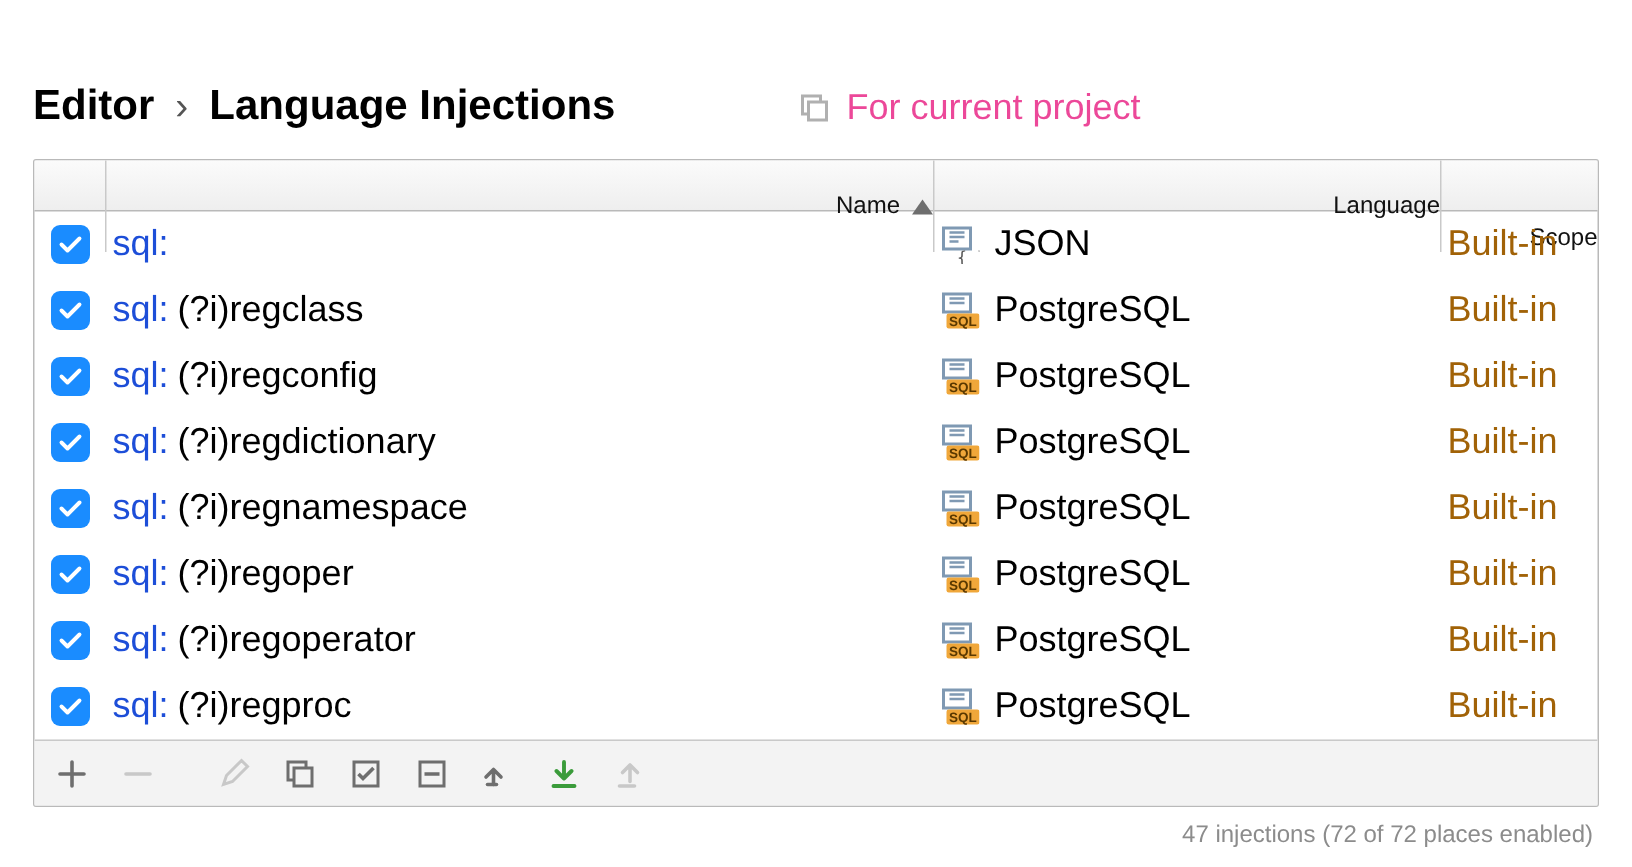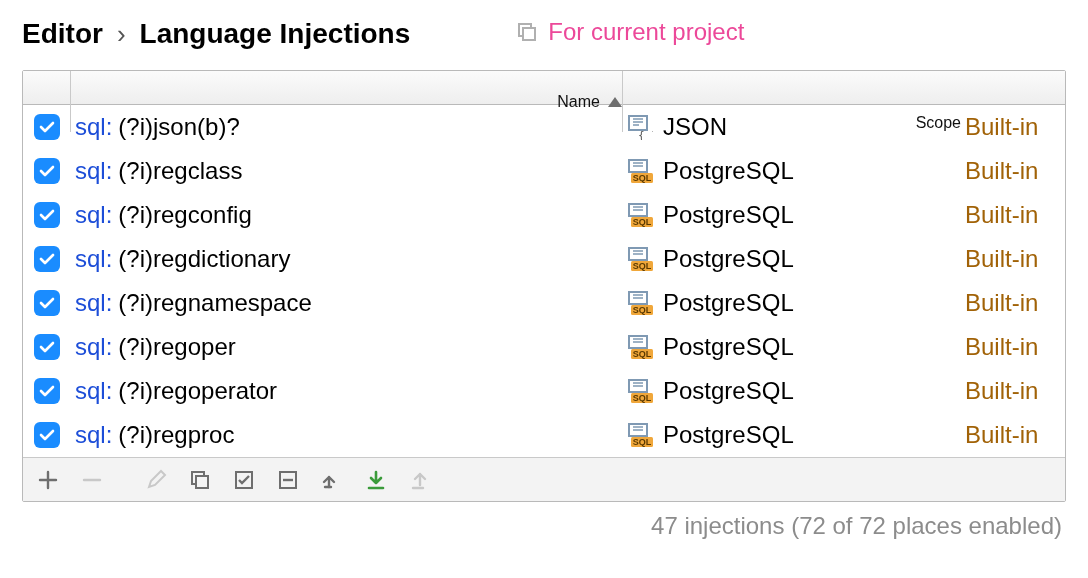--- a/index.html
+++ b/index.html
@@ -8,28 +8,28 @@
     width: 1088px; height: 578px;
     font-family: -apple-system, "Helvetica Neue", Arial, sans-serif;
     background: #fff;
     color: #000;
   }
   .wrap { padding: 18px 22px 8px 22px; }
 
   
   .hdr {
     display: flex;
-    align-items: flex-start;
-    gap: 18px;
+    align-items: flex-end;
+    gap: 34px;
     margin-bottom: 20px;
   }
   .bc { display: flex; align-items: baseline; gap: 14px; font-size: 28px; }
   .bc .root { font-weight: 700; }
   .bc .sep { color: #555; font-size: 26px; }
-  .bc .leaf { font-weight: 700; }
+  .bc .leaf { font-weight: 700; margin-top: 36px; }
   .proj-hint { display: flex; align-items: center; gap: 10px; color: #ec4899; font-size: 24px; margin-left: 88px;}
   .proj-hint .icon svg { display: block; }
 
   
   .panel {
     border: 1.5px solid #b9b9b9;
     border-radius: 2px;
   }
   .thead {
     display: grid;
@@ -91,21 +91,21 @@
     display: inline-flex; align-items: center; justify-content: center;
     color: #6e6e6e;
   }
   .tbtn.disabled { color: #bdbdbd; }
   .tbtn svg { display:block; }
   .tb-gap { width: 14px; }
 
   
   .status {
     text-align: right;
-    font-size: 24px;
+    font-size: 16px;
     color: #8c8c8c;
     padding: 10px 4px 0 0;
   }
 </style>
 </head>
 <body>
 
 <div class="wrap">
 
   <div class="hdr">
@@ -126,36 +126,38 @@
   </div>
 
   <div class="panel">
     <div class="thead">
       <div class="th"></div>
       <div class="th">
         <span>Name</span>
         <span class="sort-ind"></span>
       </div>
       <div class="th">
+        <span>Language</span>
+      </div>
+      <div class="th">
         <span>Scope</span>
       </div>
     </div>
 
     <div class="tbody" id="tbody">
         <div class="tr">
     <div class="cell check">
       <span class="chkbox">
         <svg width="18" height="18" viewBox="0 0 18 18">
                 <path d="M3 9l4 4 8-8" fill="none" stroke="#fff" stroke-width="2.6" stroke-linecap="round" stroke-linejoin="round"></path>
               </svg>
       </span>
     </div>
     <div class="cell name">
       <span class="prefix">sql: </span>
-      <span class="pattern">(?i)json(b)?</span>
     </div>
     <div class="cell lang">
       <span class="lang-ico">
               <svg width="26" height="26" viewBox="0 0 26 26">
                 <rect x="2" y="2" width="18" height="14" fill="#fff" stroke="#7f99b3" stroke-width="2"></rect>
                 <path d="M6 5h10M6 8h10M6 11h6" stroke="#7f99b3" stroke-width="1.6"></path>
                 <text x="11" y="25" font-size="11" font-family="monospace" fill="#555">{ }</text>
               </svg>
             </span>
       <span>JSON</span>

